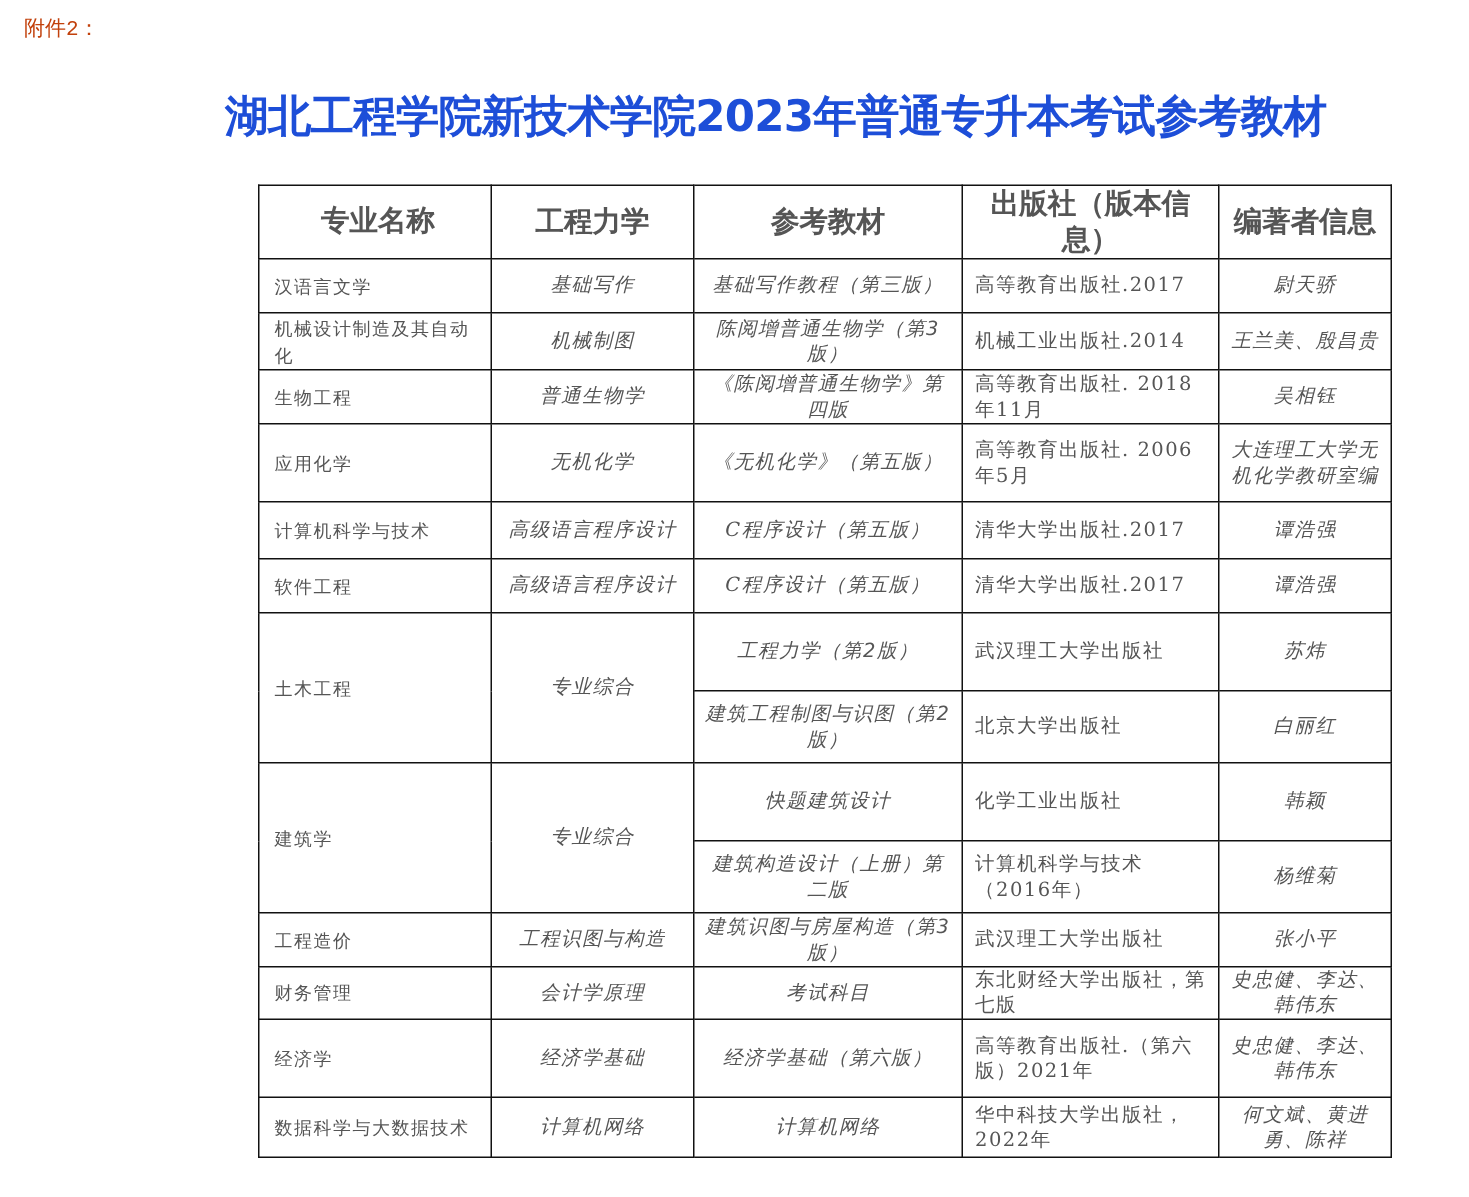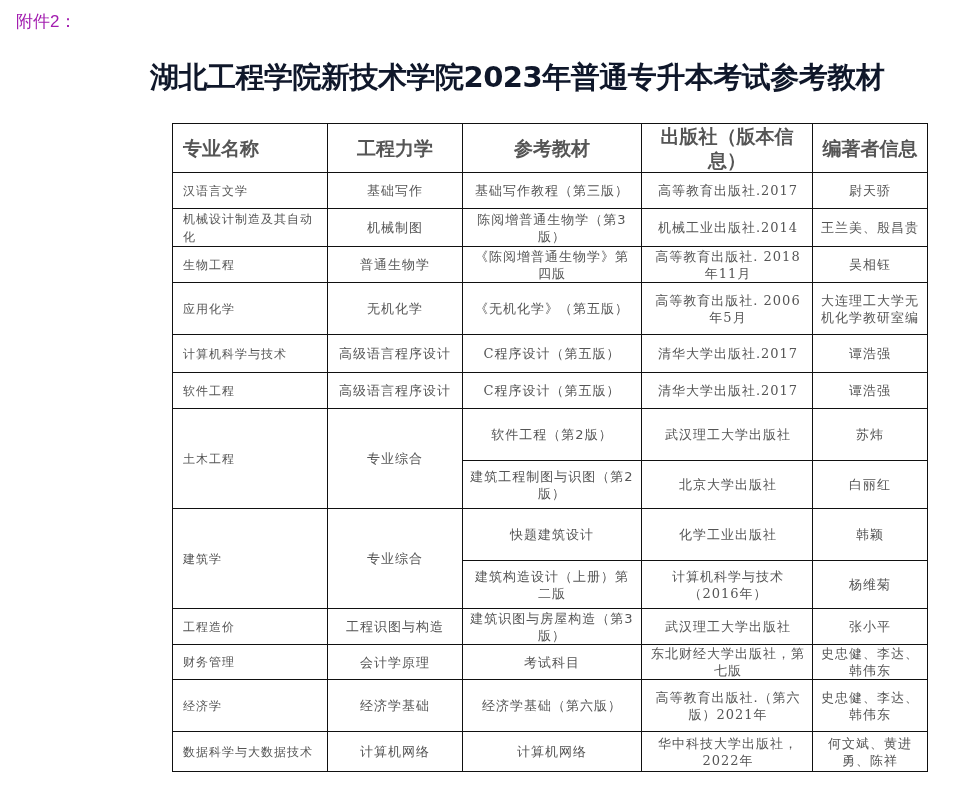--- a/index.html
+++ b/index.html
@@ -1,31 +1,31 @@
 <!DOCTYPE html>
 <html><head>
 <meta charset="utf-8">
 <style>
   html, body { margin: 0; padding: 0; background: #ffffff; }
   body { width: 979px; height: 798px; position: relative; overflow: hidden;
          font-family: "DejaVu Sans", "Liberation Sans", sans-serif; color: #555; }
-  .attach { position: absolute; left: 16px; top: 10px; font-size: 17px; color: #a21caf;
-            font-family: Liberation Sans, sans-serif; letter-spacing: 0px; }
+  .attach { position: absolute; left: 16px; top: 10px; font-size: 14px; color: #c2410c;
+            font-family: Liberation Mono, monospace; letter-spacing: 0px; }
   .title { position: absolute; left: 150px; top: 58px; font-size: 29px; font-weight: bold;
-           color: #0f172a; font-family: "DejaVu Sans", sans-serif; letter-spacing: -0.5px;
+           color: #1d4ed8; font-family: "DejaVu Sans", sans-serif; letter-spacing: -0.5px;
            white-space: nowrap; }
   table { position: absolute; left: 172px; top: 123px; width: 755px;
           border-collapse: collapse; table-layout: fixed; }
   td, th { border: 1.5px solid #111; padding: 0 6px; vertical-align: middle;
            font-size: 13px; line-height: 17px; color: #555; font-weight: normal; }
   th { font-size: 19px; font-weight: bold; line-height: 24px; color: #555; text-align: center; }
-  th.left { text-align: left; padding-left: 10px; }
+  th.left { text-align: center; padding-left: 10px; font-family: Liberation Serif, serif; }
   td.major { font-size: 12px; line-height: 18px; text-align: left; padding-left: 10px; letter-spacing: 1px; }
-  td.c { text-align: center; letter-spacing: 1px; }
-  td.pub { text-align: center; letter-spacing: 1px; padding-left: 8px; }
+  td.c { text-align: center; letter-spacing: 1px; font-style: italic; }
+  td.pub { text-align: left; letter-spacing: 1px; padding-left: 8px; }
   .serif { font-family: "DejaVu Serif", "Liberation Serif", serif; }
 </style>
 </head>
 <body>
 
 <div class="attach">附件2：</div>
 <div class="title">湖北工程学院新技术学院2023年普通专升本考试参考教材</div>
 
 <table>
   <colgroup>
@@ -83,21 +83,21 @@
     <tr style="height:36px">
       <td class="major">软件工程</td>
       <td class="c">高级语言程序设计</td>
       <td class="c serif">C程序设计（第五版）</td>
       <td class="pub serif">清华大学出版社.2017</td>
       <td class="c">谭浩强</td>
     </tr>
     <tr style="height:52px">
       <td class="major" rowspan="2">土木工程</td>
       <td class="c" rowspan="2">专业综合</td>
-      <td class="c">软件工程（第2版）</td>
+      <td class="c">工程力学（第2版）</td>
       <td class="pub">武汉理工大学出版社</td>
       <td class="c">苏炜</td>
     </tr>
     <tr style="height:48px">
       <td class="c">建筑工程制图与识图（第2版）</td>
       <td class="pub">北京大学出版社</td>
       <td class="c">白丽红</td>
     </tr>
     <tr style="height:52px">
       <td class="major" rowspan="2">建筑学</td>

